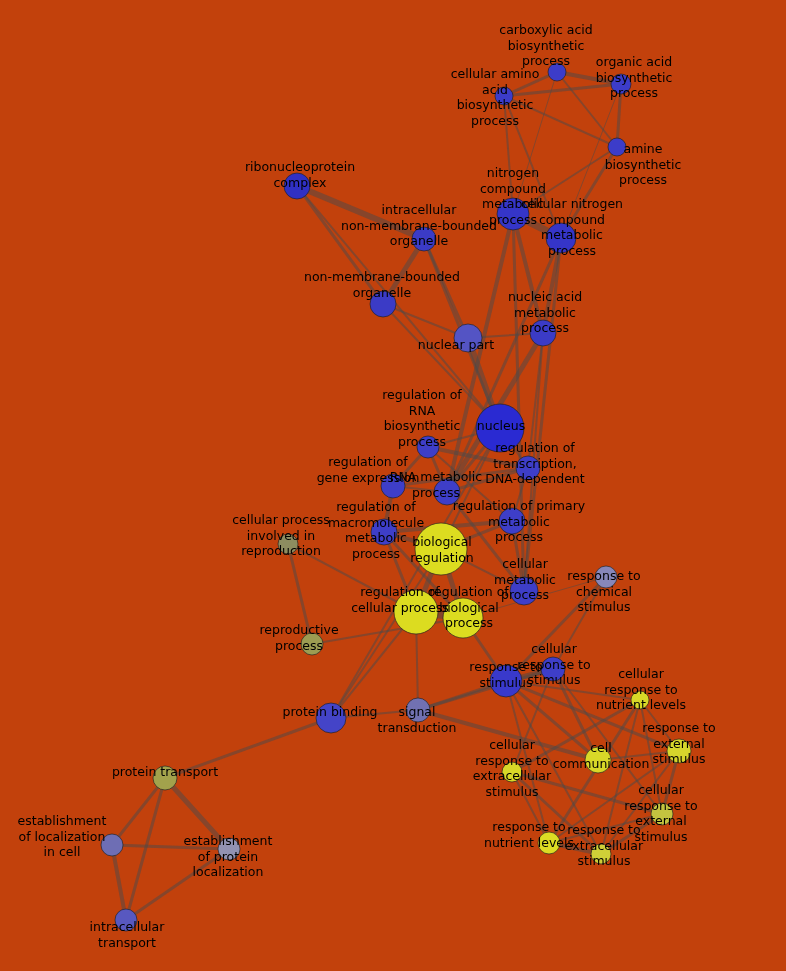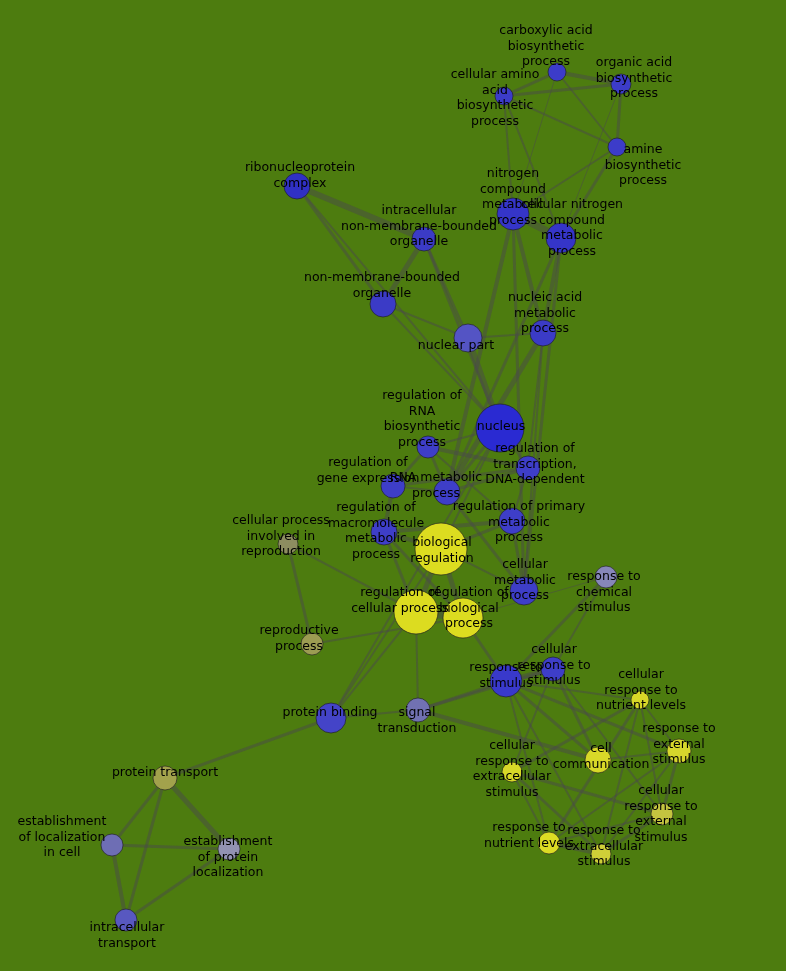--- a/index.html
+++ b/index.html
@@ -1,16 +1,16 @@
 <!DOCTYPE html>
 <html><head>
 <meta charset="utf-8">
 <style>
   html, body { margin: 0; padding: 0; background: #ffffff; }
-  .canvas-wrap { width: 786px; height: 971px; position: relative; background: #4d7c0f; overflow: hidden; }
+  .canvas-wrap { width: 786px; height: 971px; position: relative; background: #c2410c; overflow: hidden; }
   svg { display: block; }
   #label-layer text {
     font-family: "DejaVu Sans", "Liberation Sans", sans-serif;
     font-size: 12.5px;
     fill: #000000;
     text-anchor: middle;
   }
   #node-layer circle { stroke-width: 1; }
   #edge-layer line { stroke-linecap: round; }
 </style>

